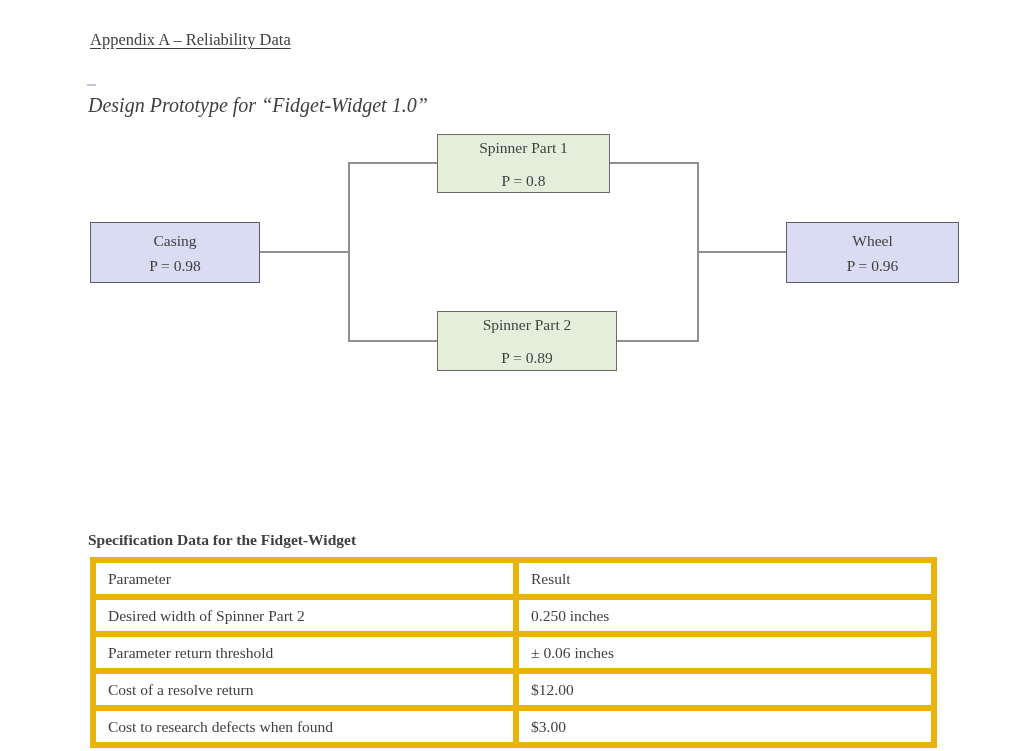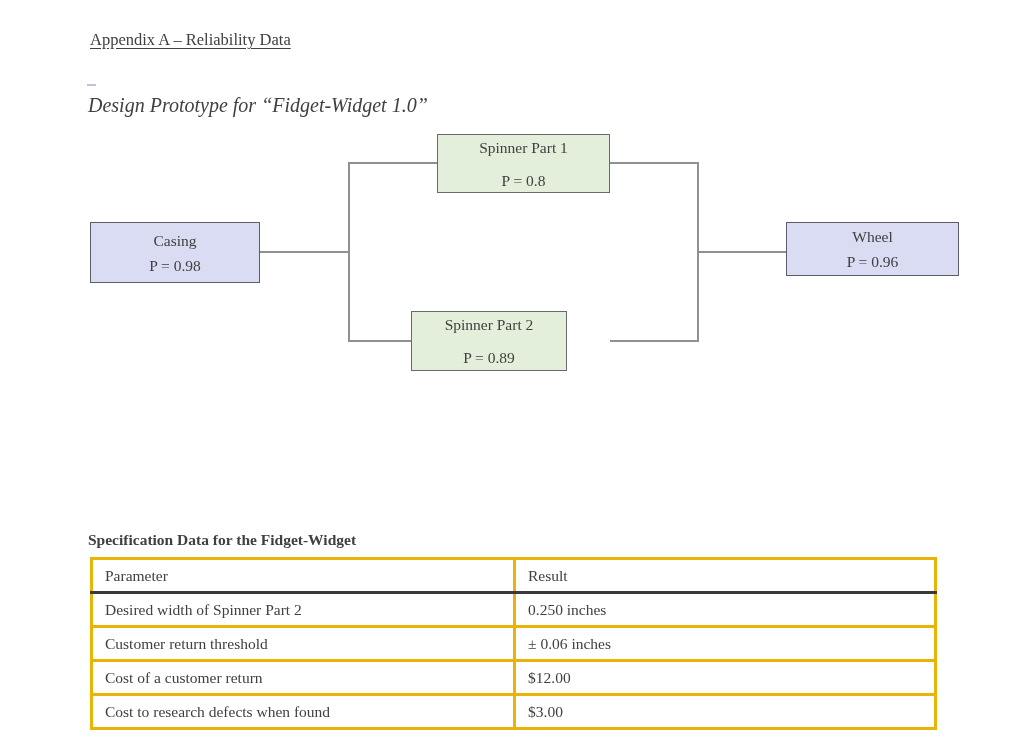--- a/index.html
+++ b/index.html
@@ -71,21 +71,21 @@
   table.spec {
     position: absolute;
     left: 90px;
     top: 557px;
     width: 847px;
     border-collapse: collapse;
     font-size: 15.5px;
     table-layout: fixed;
   }
   table.spec th, table.spec td {
-    border: 3px solid #eab308;
+    border: 6px solid #eab308;
     height: 31px;
     padding: 0 4px 0 12px;
     text-align: left;
     font-weight: normal;
     vertical-align: middle;
   }
   table.spec thead th { border-bottom: 3px solid #3a3a3a; }
   table.spec col.c1 { width: 423px; }
 </style>
 </head>
@@ -109,25 +109,25 @@
     <div class="line" style="left:699px; top:251px; width:87px; height:2px;"></div>
 
     <div class="node lavender" style="left:90px; top:222px; width:170px; height:61px;">
       <div>Casing</div>
       <div>P = 0.98</div>
     </div>
     <div class="node green" style="left:437px; top:134px; width:173px; height:59px;">
       <div>Spinner Part 1</div>
       <div>P = 0.8</div>
     </div>
-    <div class="node green" style="left:411px; top:311px; width:156px; height:60px;">
+    <div class="node green" style="left:437px; top:311px; width:180px; height:60px;">
       <div>Spinner Part 2</div>
       <div>P = 0.89</div>
     </div>
-    <div class="node lavender" style="left:786px; top:222px; width:173px; height:54px;">
+    <div class="node lavender" style="left:786px; top:222px; width:173px; height:61px;">
       <div>Wheel</div>
       <div>P = 0.96</div>
     </div>
   </div>
 
 
   <div class="table-caption">Specification Data for the Fidget-Widget</div>
 
   <table class="spec">
     <colgroup>
@@ -139,25 +139,25 @@
         <th>Parameter</th>
         <th>Result</th>
       </tr>
     </thead>
     <tbody>
       <tr>
         <td>Desired width of Spinner Part 2</td>
         <td>0.250 inches</td>
       </tr>
       <tr>
-        <td>Customer return threshold</td>
+        <td>Parameter return threshold</td>
         <td>± 0.06 inches</td>
       </tr>
       <tr>
-        <td>Cost of a customer return</td>
+        <td>Cost of a resolve return</td>
         <td>$12.00</td>
       </tr>
       <tr>
         <td>Cost to research defects when found</td>
         <td>$3.00</td>
       </tr>
     </tbody>
   </table>
 
 </div>

